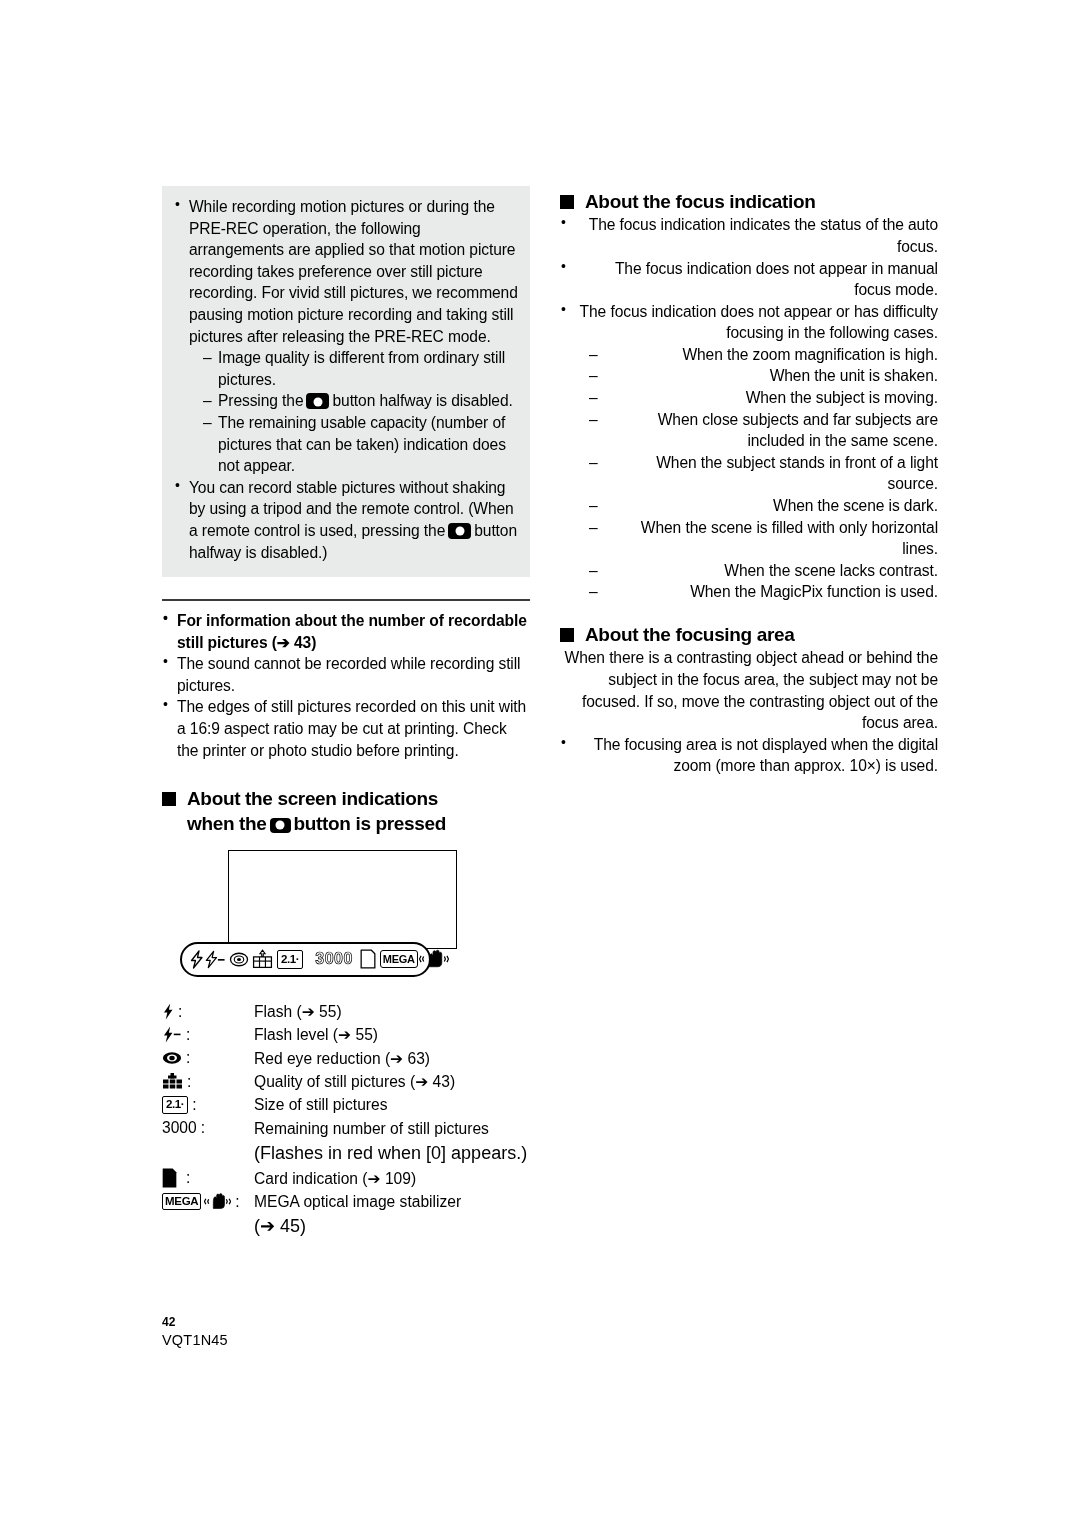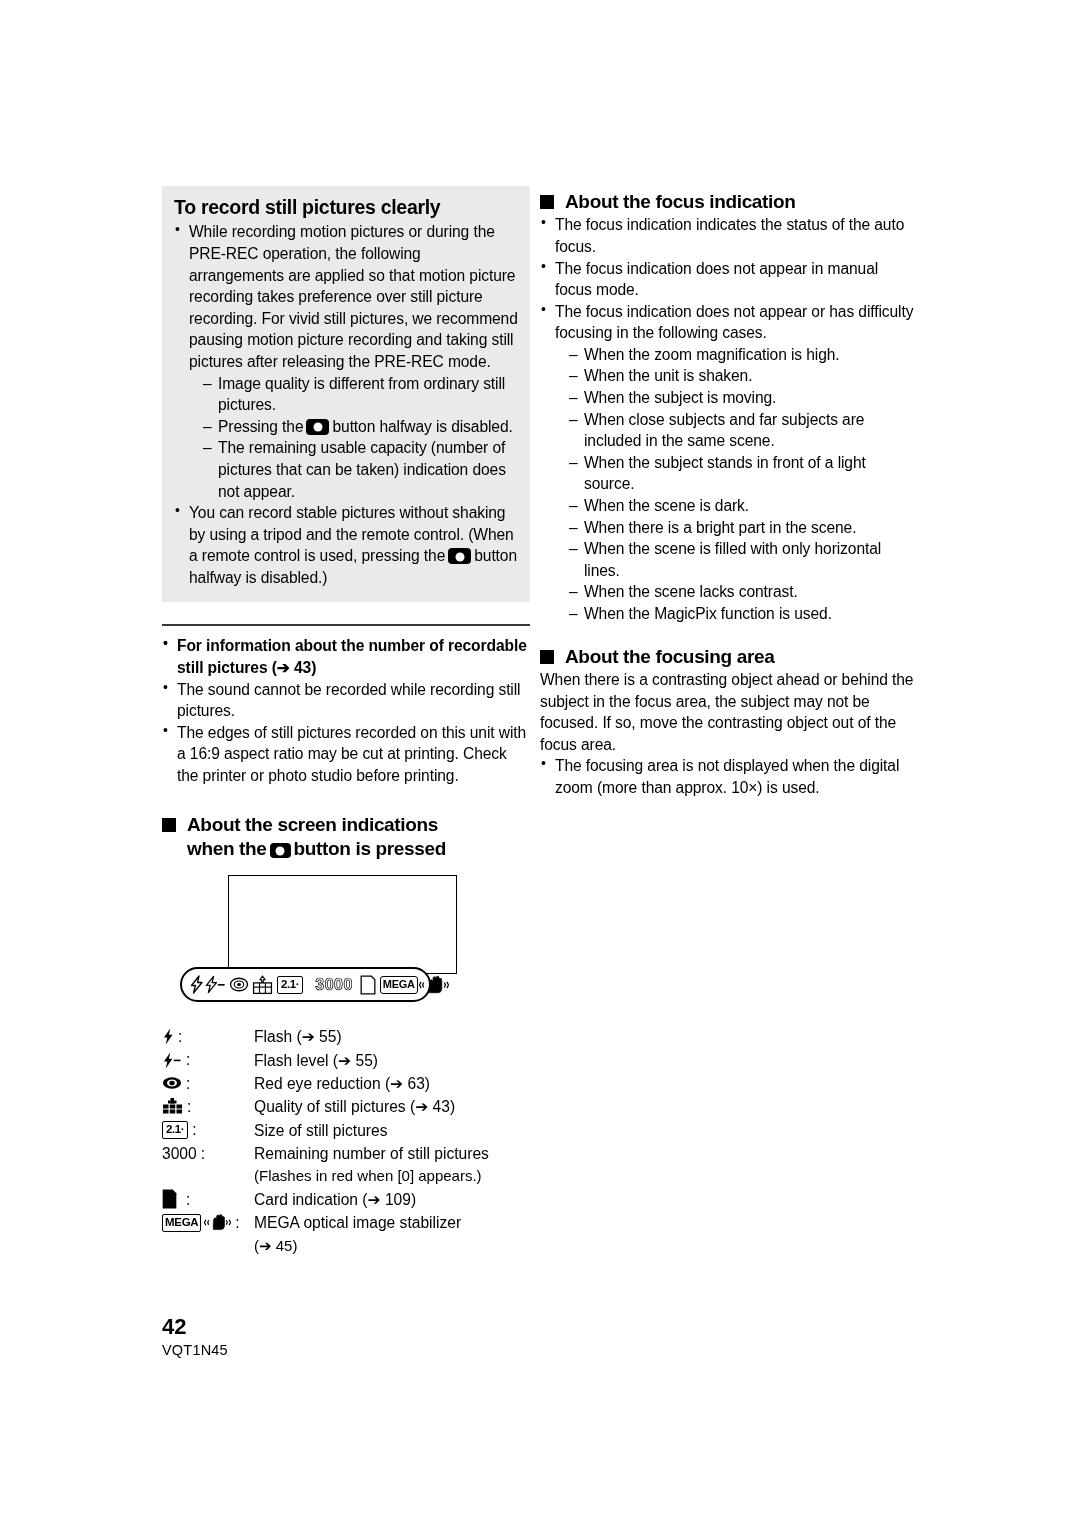--- a/index.html
+++ b/index.html
@@ -10,21 +10,21 @@
     background:#ffffff;
     font-family:"Liberation Sans", sans-serif;
     color:#000;
     position:relative;
     overflow:hidden;
   }
   .page { position:absolute; inset:0; }
 
   .col { position:absolute; top:186px; }
   .col-left  { left:162px; width:368px; }
-  .col-right { left:540px; width:378px; }
+  .col-right { left:560px; width:378px;text-align:right; }
 
   
   .txt { font-size:15.6px; line-height:1.385; letter-spacing:-0.1px; }
 
   .h-box-title {
     font-size:19.5px; font-weight:bold; letter-spacing:-0.3px;
     margin:0 0 2px 0; line-height:1.2;
   }
 
   
@@ -127,21 +127,21 @@
 
   
   .legend { margin-top:16px; }
   .lg-row { display:flex; align-items:flex-start; margin-bottom:2px; }
   .lg-sym {
     flex:0 0 92px; display:flex; align-items:center;
     min-height:21px; font-size:15.6px;
   }
   .lg-sym .colon { margin-left:4px; font-size:15.6px; line-height:1; }
   .lg-def { flex:1 1 auto; font-size:15.6px; line-height:1.37; }
-  .lg-cont { margin-left:92px; font-size:15px; line-height:1.37; }
+  .lg-cont { margin-left:92px; font-size:18px; line-height:1.37; }
 
   .sym-bolt { width:12px; height:17px; }
   .sym-bolt-m { width:20px; height:17px; }
   .sym-eye  { width:20px; height:14px; }
   .sym-qual { width:21px; height:17px; }
   .sym-size {
     border:1.6px solid #000; border-radius:2px;
     font-size:11.5px; font-weight:bold; line-height:1;
     padding:2.5px 3px; letter-spacing:-0.4px;
   }
@@ -149,32 +149,31 @@
   .sym-card { width:15px; height:20px; }
   .sym-mega {
     border:1.7px solid #000; border-radius:2px;
     font-size:11.5px; font-weight:bold; line-height:1;
     padding:2px 2px; letter-spacing:-0.3px;
   }
   .sym-ois { width:27px; height:19px; margin-left:3px; }
 
   
   .footer { position:absolute; left:162px; top:1316px; }
-  .pg-num { font-size:22px; font-weight:bold; line-height:1; }
+  .pg-num { font-size:12px; font-weight:bold; line-height:1; }
   .pg-code { font-size:14.5px; line-height:1; margin-top:5px; letter-spacing:0.2px;text-align:center; }
 </style>
 </head>
 <body>
 
 <div class="page">
 
   <div class="col col-left">
 
     <div class="gray-box">
-      <div class="h-box-title">To record still pictures clearly</div>
 
       <ul class="b txt">
         <li>
           <span>While recording motion pictures or during the PRE-REC operation, the following arrangements are applied so that motion picture recording takes preference over still picture recording. For vivid still pictures, we recommend pausing motion picture recording and taking still pictures after releasing the PRE-REC mode.</span>
           <ul class="d">
             <li><span>Image quality is different from ordinary still pictures.</span></li>
             <li><span>Pressing the</span><span class="cam-ico"></span><span>button halfway is disabled.</span></li>
             <li><span>The remaining usable capacity (number of pictures that can be taken) indication does not appear.</span></li>
           </ul>
         </li>
@@ -354,21 +353,20 @@
       <li><span>The focus indication does not appear in manual focus mode.</span></li>
       <li>
         <span>The focus indication does not appear or has difficulty focusing in the following cases.</span>
         <ul class="d">
           <li><span>When the zoom magnification is high.</span></li>
           <li><span>When the unit is shaken.</span></li>
           <li><span>When the subject is moving.</span></li>
           <li><span>When close subjects and far subjects are included in the same scene.</span></li>
           <li><span>When the subject stands in front of a light source.</span></li>
           <li><span>When the scene is dark.</span></li>
-          <li><span>When there is a bright part in the scene.</span></li>
           <li><span>When the scene is filled with only horizontal lines.</span></li>
           <li><span>When the scene lacks contrast.</span></li>
           <li><span>When the MagicPix function is used.</span></li>
         </ul>
       </li>
     </ul>
 
     <div class="h-sect" style="margin-top:20px;">
       <span class="sq"></span>
       <span class="h-txt">About the focusing area</span>

